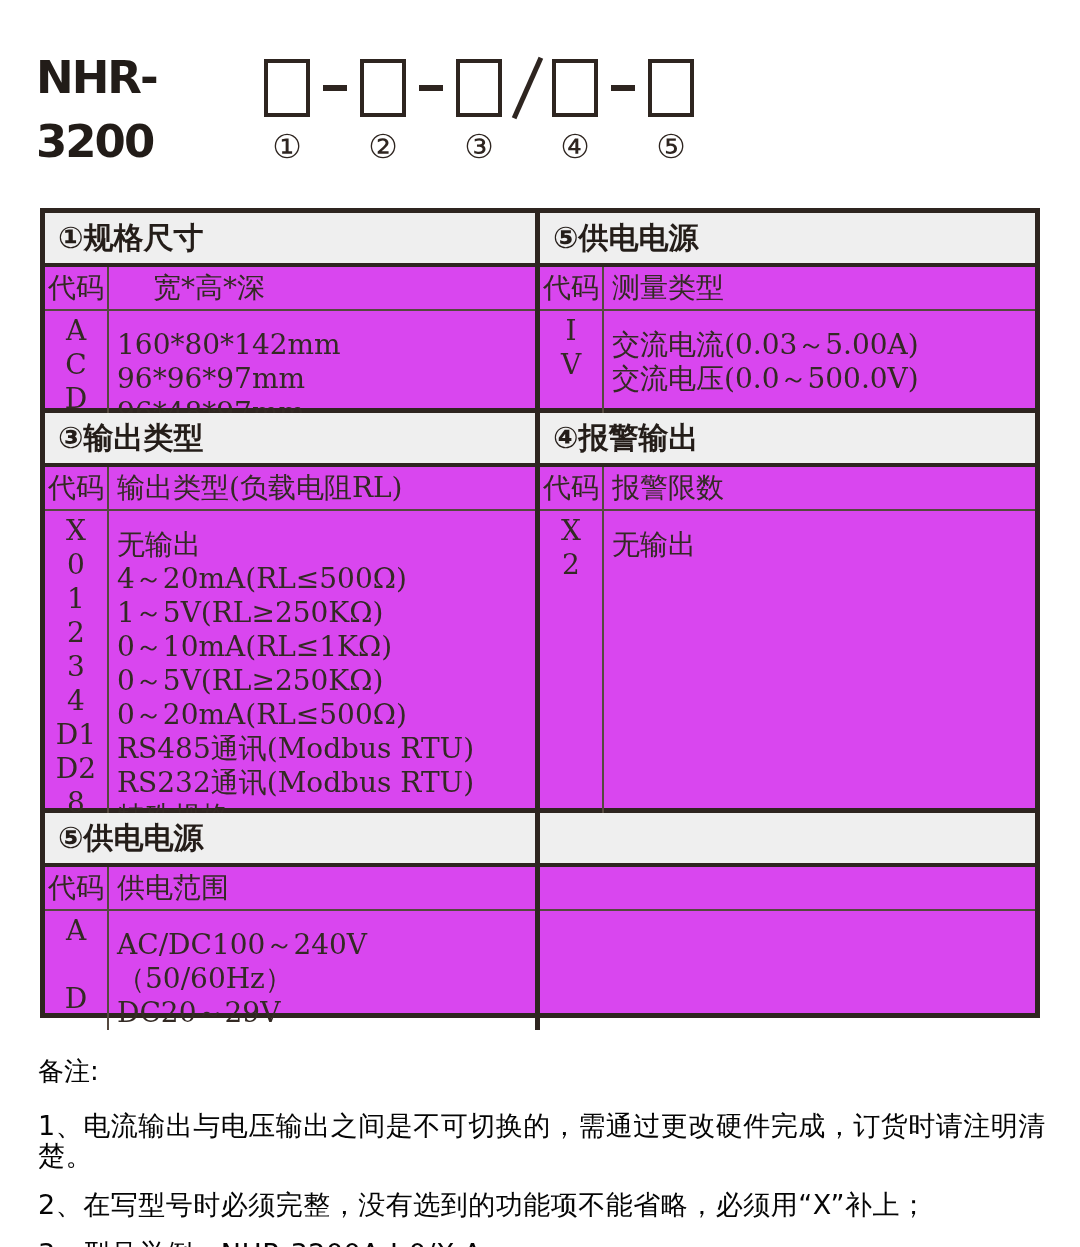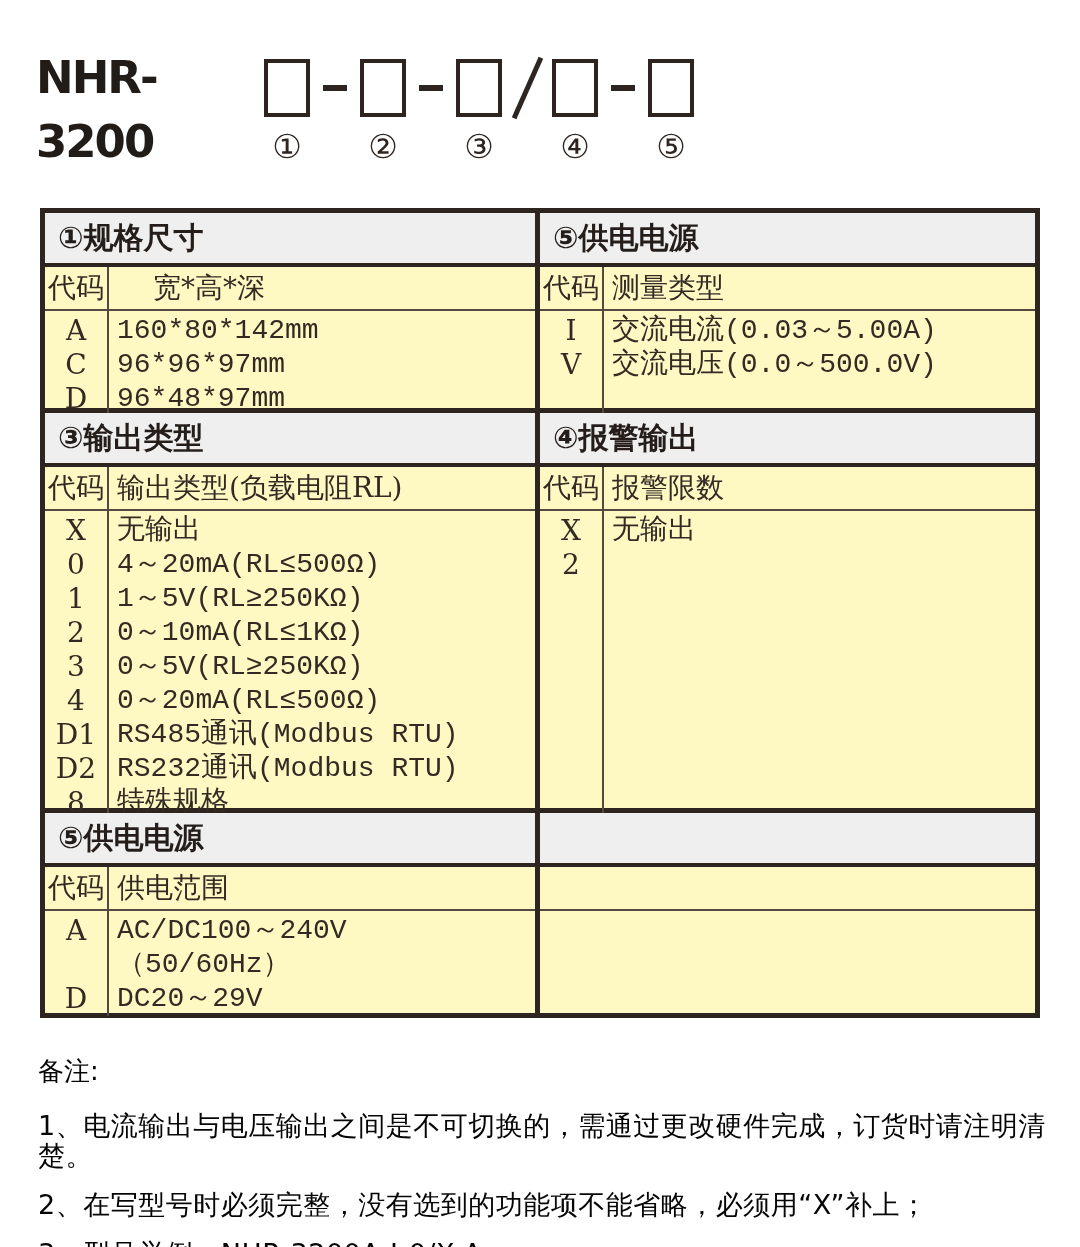--- a/index.html
+++ b/index.html
@@ -26,41 +26,41 @@
   .dash-glyph { width:24px; height:6px; background:#2e2520; }
   .slash-glyph { width:5px; height:66px; background:#2e2520; transform:rotate(24deg); }
   .strip-idx { display:flex; margin-top:6px; }
   .idx { width:46px; text-align:center; font-size:33px; color:#2e2520;
          font-family:"DejaVu Serif","Liberation Serif",serif; }
   .igap { width:50px; }
 
   
   .ptable {
     position:absolute; left:40px; top:162px; width:1000px;
-    border:5px solid #2e2520; background:#fef9c3;
+    border:5px solid #2e2520; background:#d946ef;
     font-family:"DejaVu Serif","Liberation Serif",serif;
     font-size:28px; color:#332a24;
   }
   .band { display:grid; grid-template-columns:1fr 1fr; }
   .band.bordered { border-bottom:5px solid #2e2520; }
   .half { display:flex; flex-direction:column; }
   .half.left { border-right:5px solid #2e2520; }
   .sec-header {
     height:54px; background:#efefef; border-bottom:4px solid #2e2520;
     display:flex; align-items:center; padding-left:13px;
     font-family:"DejaVu Sans","Liberation Sans",sans-serif;
     font-size:30px; font-weight:bold; color:#241d19;
   }
   .colhead { height:44px; border-bottom:2px solid #55493f; display:grid; grid-template-columns:64px 1fr; }
   .colhead .code { border-right:2px solid #55493f; display:flex; align-items:center; justify-content:center; }
   .colhead .desc { display:flex; align-items:center; padding-left:8px; }
   .colhead .desc.indent { padding-left:44px; }
   .sec-body { flex:1; display:grid; grid-template-columns:64px 1fr; }
   .sec-body .codes { border-right:2px solid #55493f; text-align:center; padding-top:3px; }
-  .sec-body .descs { padding-left:8px; padding-top:3px;font-family:Liberation Mono, monospace; }
+  .sec-body .descs { padding-left:8px; padding-top:17px; }
   .ln { line-height:34px; height:34px; white-space:pre; }
   .h-band1 { height:200px; }
   .h-band2 { height:400px; }
   .h-band3 { height:200px; }
   .empty-colhead { height:44px; border-bottom:2px solid #55493f; }
   .empty-body { flex:1; }
 
   
   .notes { position:absolute; left:38px; top:1008px; width:1010px; color:#050505; }
   .notes-label { font-size:26px; font-weight:500; margin-bottom:22px; }

